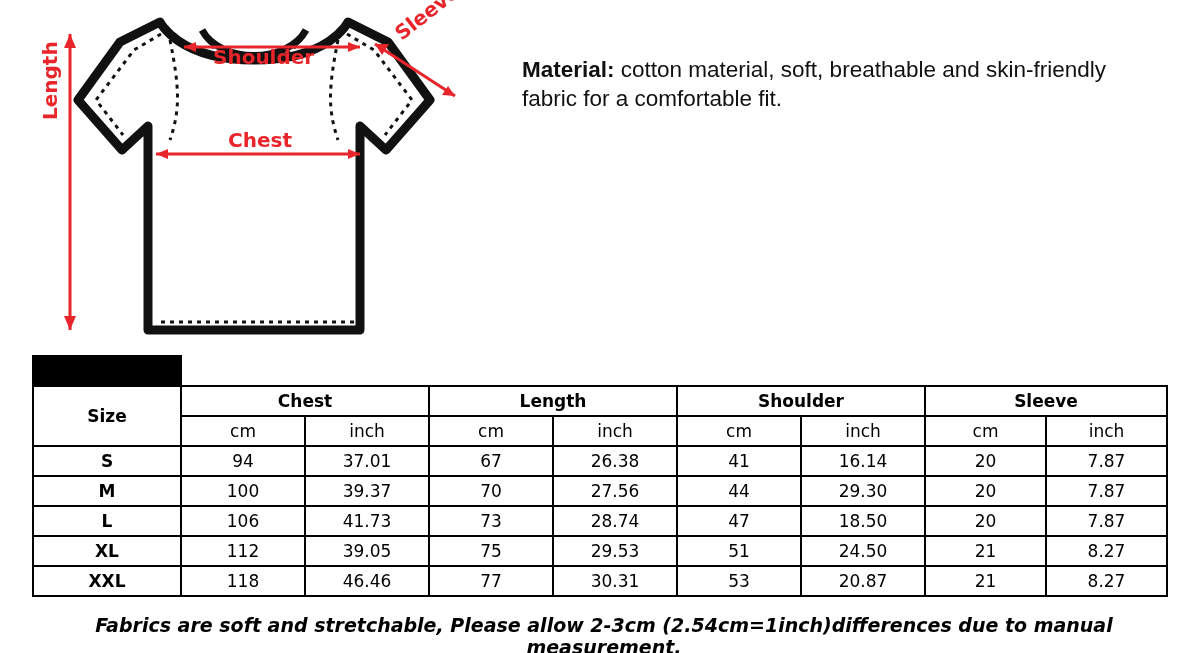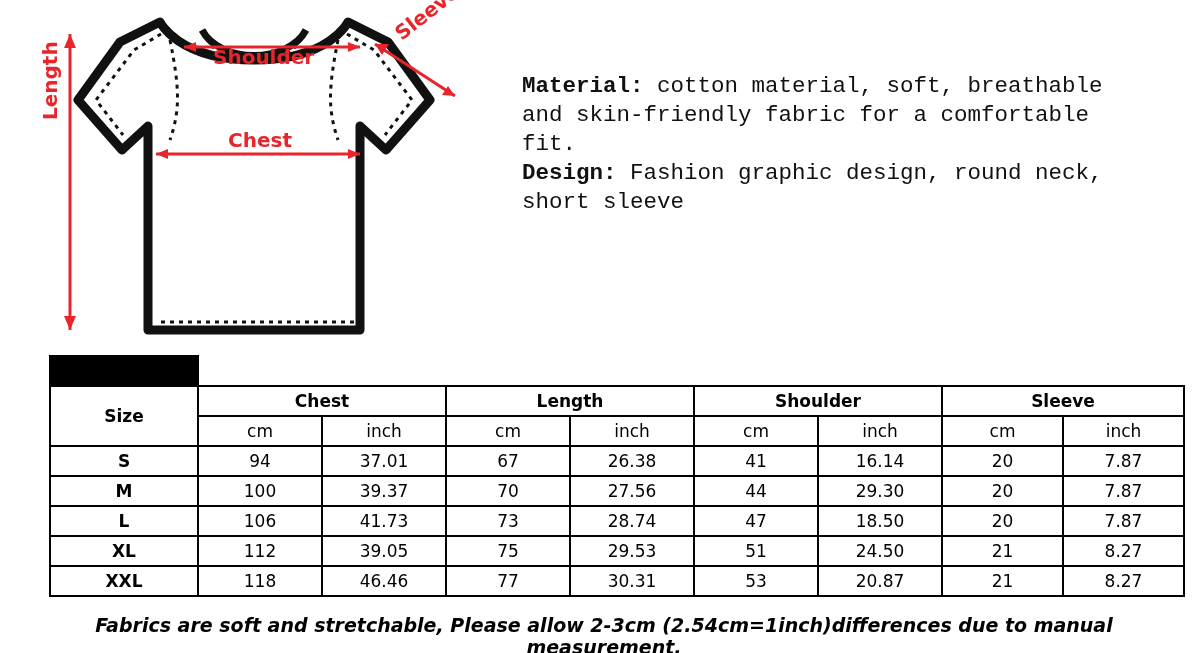--- a/index.html
+++ b/index.html
@@ -64,38 +64,38 @@
     top: 120px;
     font-size: 20px;
     transform: rotate(-90deg);
     transform-origin: left top;
   }
 
   
   .description {
     position: absolute;
     left: 522px;
-    top: 72px;
+    top: 55px;
     width: 600px;
     font-size: 22.5px;
     line-height: 29px;
     color: #111;
-    font-family: Liberation Mono, monospace;
+    font-family: Liberation Sans, sans-serif;
   }
   .description b {
     font-weight: bold;
   }
   .desc-block {
     margin: 0;
   }
 
   
   .table-wrap {
     position: absolute;
-    left: 49px;
+    left: 32px;
     top: 355px;
     width: 1134px;
   }
   table.size-table {
     border-collapse: collapse;
     width: 1134px;
     table-layout: fixed;
   }
   table.size-table td, table.size-table th {
     border: 2px solid #000;
@@ -198,21 +198,20 @@
     </svg>
 
     <div class="measure-label lbl-shoulder">Shoulder</div>
     <div class="measure-label lbl-chest">Chest</div>
     <div class="measure-label lbl-sleeve">Sleeve</div>
     <div class="measure-label lbl-length">Length</div>
   </div>
 
   <div class="description">
     <p class="desc-block"><b>Material:</b><span> cotton material, soft, breathable and skin-friendly fabric for a comfortable fit.</span></p>
-    <p class="desc-block"><b>Design:</b><span> Fashion graphic design, round neck, short sleeve</span></p>
   </div>
 
   <div class="table-wrap">
     <table class="size-table">
       <colgroup>
         <col style="width:148px">
         <col style="width:124px">
           <col style="width:124px">
         <col style="width:124px">
           <col style="width:124px">

